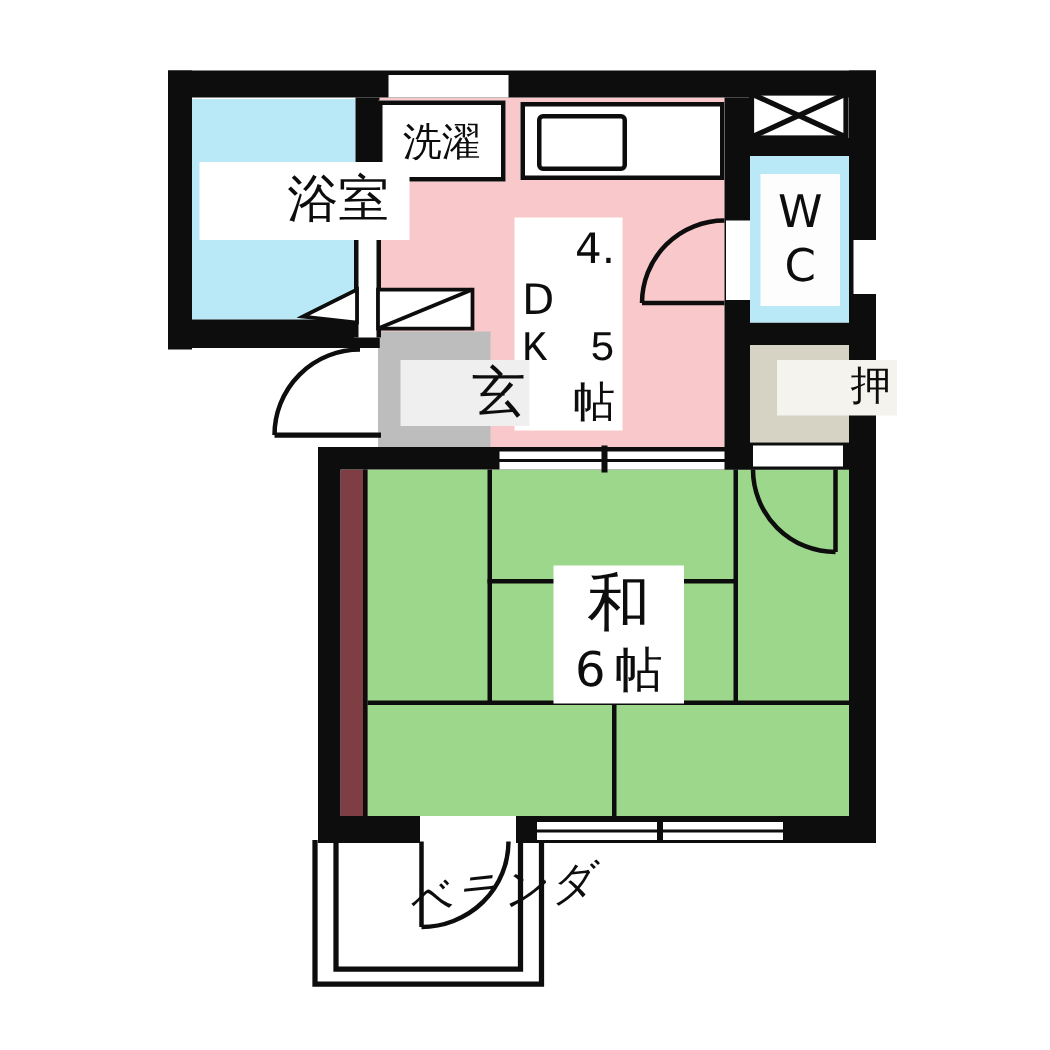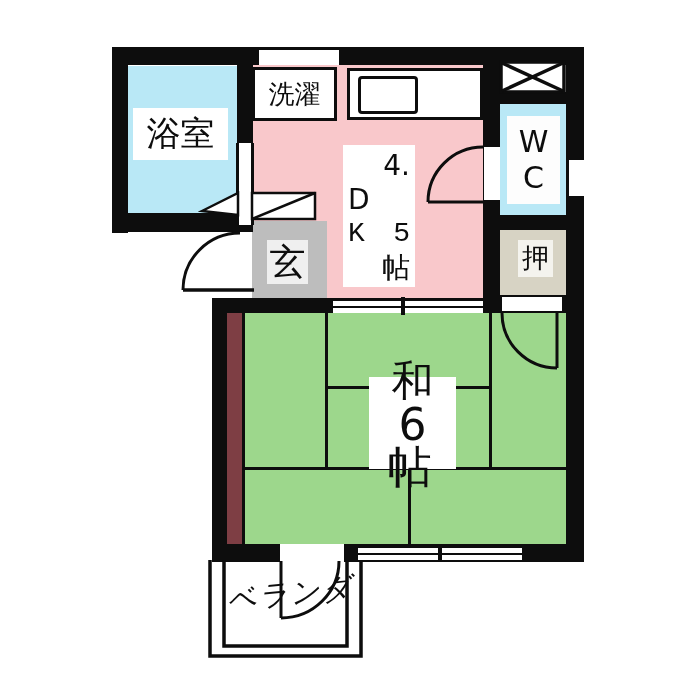--- a/index.html
+++ b/index.html
@@ -13,36 +13,36 @@
   .room{position:absolute;}
   .room-bath{background:var(--color-bath,#b9e8f6);}
   .room-dk{background:var(--color-dk,#f9c8cb);}
   .room-wc{background:var(--color-bath,#b9e8f6);}
   .room-oshiire{background:var(--color-oshiire,#d7d3c4);}
   .room-genkan{background:var(--color-genkan,#bdbdbd);}
   .room-washitsu{background:var(--color-washitsu,#9dd78c);}
   .maroon-strip{background:var(--color-maroon,#7e3e44);border-right:3px solid var(--color-wall,#0d0d0d);}
   .fixture{position:absolute;background:#ffffff;border:3px solid var(--color-wall,#0d0d0d);box-sizing:border-box;}
   .label{position:absolute;display:flex;align-items:center;justify-content:center;
-         background:#ffffff;line-height:1.05;text-align:center;}
+         background:#ffffff;line-height:1.05;text-align:center;padding-left:45px;}
   .label.plain{background:transparent;}
   .doorway-slab{position:absolute;background:#ffffff;border-left:3px solid var(--color-wall,#0d0d0d);
                 border-right:3px solid var(--color-wall,#0d0d0d);box-sizing:border-box;}
   svg.overlay{position:absolute;left:0;top:0;}
   .dk-label{flex-direction:column;justify-content:flex-start;padding:4px 5px;box-sizing:border-box;}
   .dk-line{width:100%;font-size:28px;line-height:34px;}
   .dk-line.r{text-align:right;}
   .dk-line.l{text-align:left;}
   .dk-line.j{text-align:justify;text-align-last:justify;font-family:Liberation Mono, monospace;}
   .wc-inner{position:absolute;left:7px;right:6px;top:12px;bottom:11px;background:#fdfdfd;
             display:flex;flex-direction:column;align-items:center;justify-content:center;}
   .wc-line{font-size:30px;line-height:36px;}
   .wa-label{flex-direction:column;padding:2px 0;box-sizing:border-box;}
   .wa-line1{font-size:42px;line-height:46px;}
-  .wa-line2{font-size:44px;line-height:42px;letter-spacing:6px;text-indent:6px;}
+  .wa-line2{font-size:32px;line-height:42px;letter-spacing:6px;text-indent:6px;}
   .veranda-text{font-size:29px;letter-spacing:2px;transform:rotate(-6deg) skewX(-14deg);}
 </style>
 </head>
 <body>
 
 <div class="stage">
 
   <div class="room room-bath" style="left:128px;top:66px;width:109px;height:147px"></div>
   <div class="room room-dk" style="left:253px;top:65px;width:230px;height:233px"></div>
   <div class="room room-genkan" style="left:252px;top:221px;width:75px;height:77px"></div>

